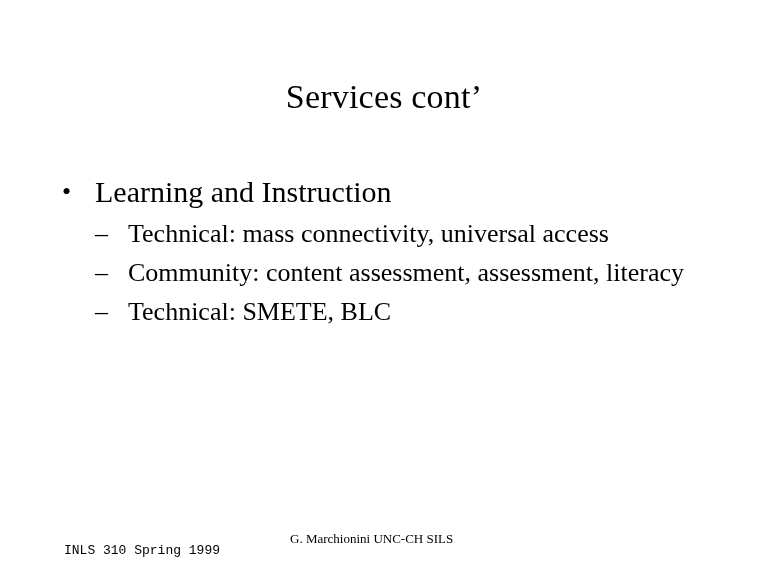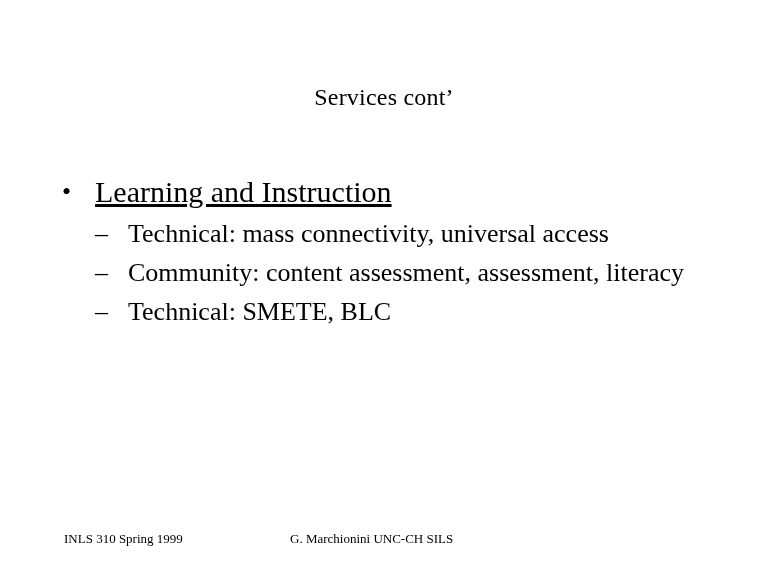--- a/index.html
+++ b/index.html
@@ -19,21 +19,21 @@
     color: #000000;
   }
 
   
   .slide-title {
     position: absolute;
     left: 0;
     top: 76px;
     width: 768px;
     text-align: center;
-    font-size: 24px;
+    font-size: 34px;
     line-height: 42px;
     font-weight: normal;
     letter-spacing: 0.2px;
     color: #000000;
   }
 
   
   .body-block {
     position: absolute;
     left: 56px;
@@ -53,21 +53,20 @@
     flex: 0 0 auto;
     width: 39px;
     text-align: left;
     font-size: 26px;
     line-height: 40px;
     padding-left: 6px;
     box-sizing: border-box;
   }
   .lvl1-text {
     flex: 1 1 auto;
-    text-decoration: underline;
   }
 
   
   .lvl2 {
     display: flex;
     align-items: flex-start;
     font-size: 26px;
     line-height: 39px;
     margin-left: 39px;
   }
@@ -90,22 +89,23 @@
     width: 768px;
     height: 22px;
     font-family: "Liberation Serif", "DejaVu Serif", serif;
     font-size: 13px;
     line-height: 22px;
     color: #000000;
   }
   .footer-left {
     position: absolute;
     left: 64px;
-    top: 0;
+    top: 12px;
     white-space: nowrap;
+    font-family: Liberation Mono, monospace;
   }
   .footer-right {
     position: absolute;
     left: 290px;
     top: 0;
     white-space: nowrap;
   }
 </style>
 </head>
 <body>

